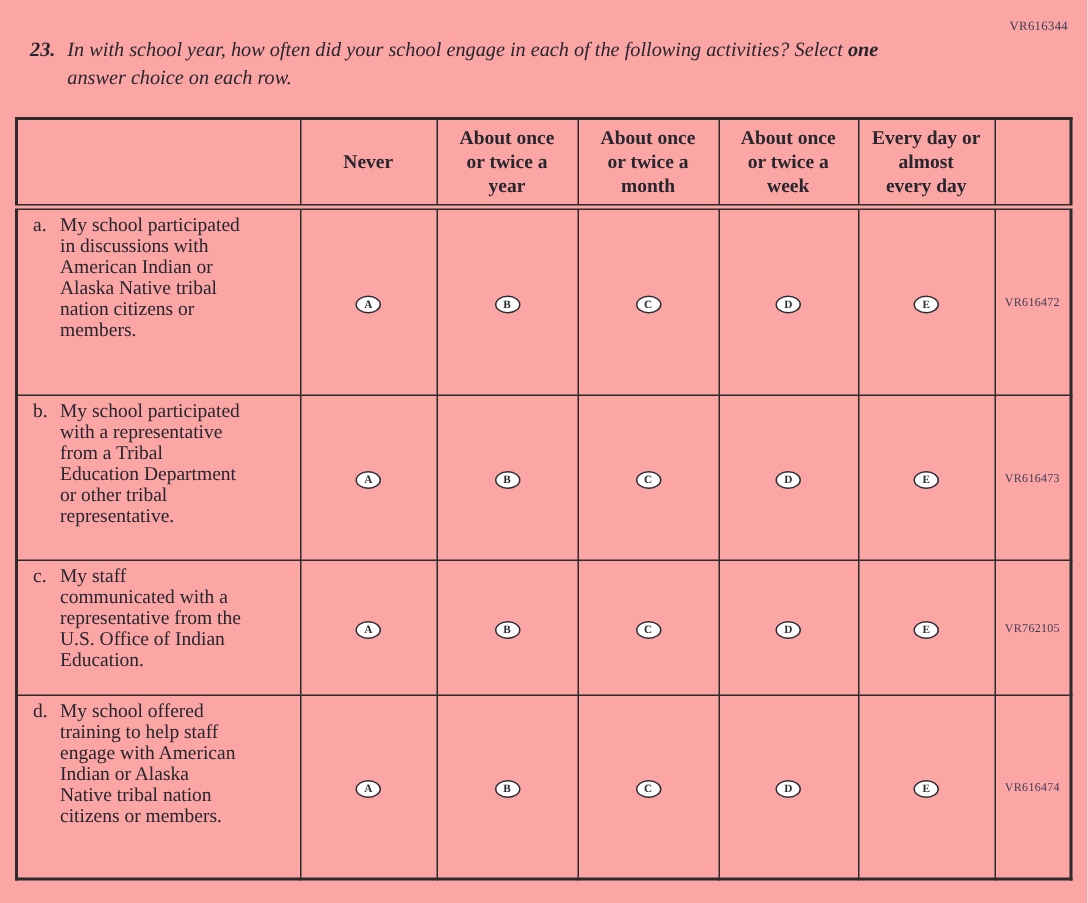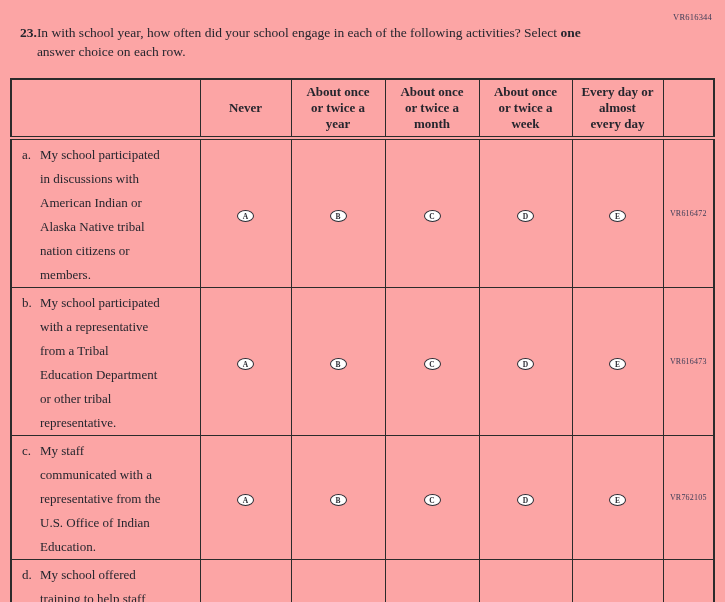--- a/index.html
+++ b/index.html
@@ -25,22 +25,24 @@
     letter-spacing: 0.2px;
     color: #3d3d57;
   }
 
   
   .question {
     position: absolute;
     top: 23px;
     left: 20px;
     display: flex;
+    gap: 8px;
     font-size: 13.5px;
     line-height: 19px;
+    font-style: italic;
   }
   .q-num { font-weight: bold; white-space: nowrap; }
   .q-text { width: 545px; }
   .q-text b { font-weight: bold; }
 
   
   table.matrix {
     position: absolute;
     left: 10px;
     top: 78px;
@@ -65,21 +67,21 @@
   tr.row-h { height: 59px; }
   tr.row-a { height: 125px; }
   tr.row-b { height: 110px; }
   tr.row-c { height: 90px; }
   tr.row-d { height: 123px; }
 
   td.stem-cell {
     vertical-align: top;
     padding: 3px 4px 0 10px;
     font-size: 13px;
-    line-height: 24px;
+    line-height: 14px;
     font-family: Liberation Serif, serif;
   }
   .stem-letter {
     display: inline-block;
     width: 18px;
     vertical-align: top;
   }
   .stem-text {
     display: inline-block;
     width: 122px;

